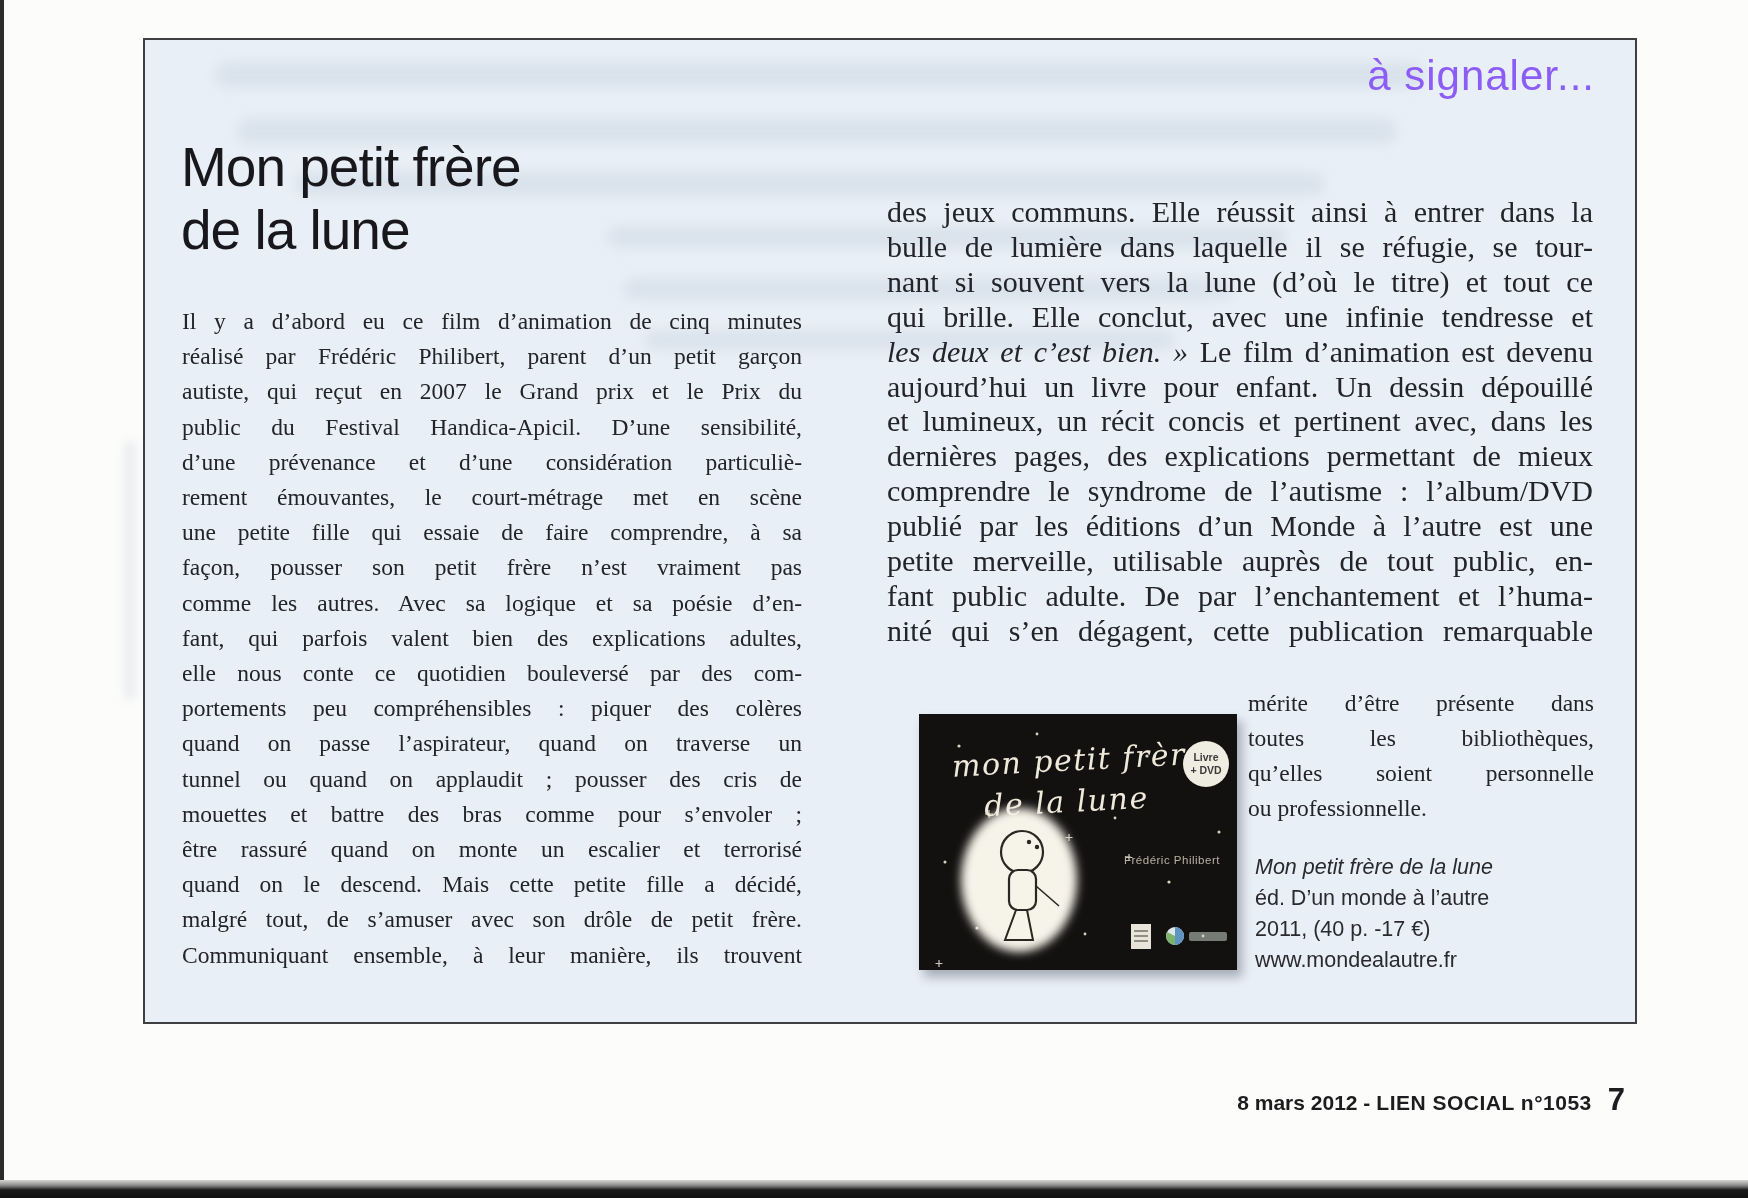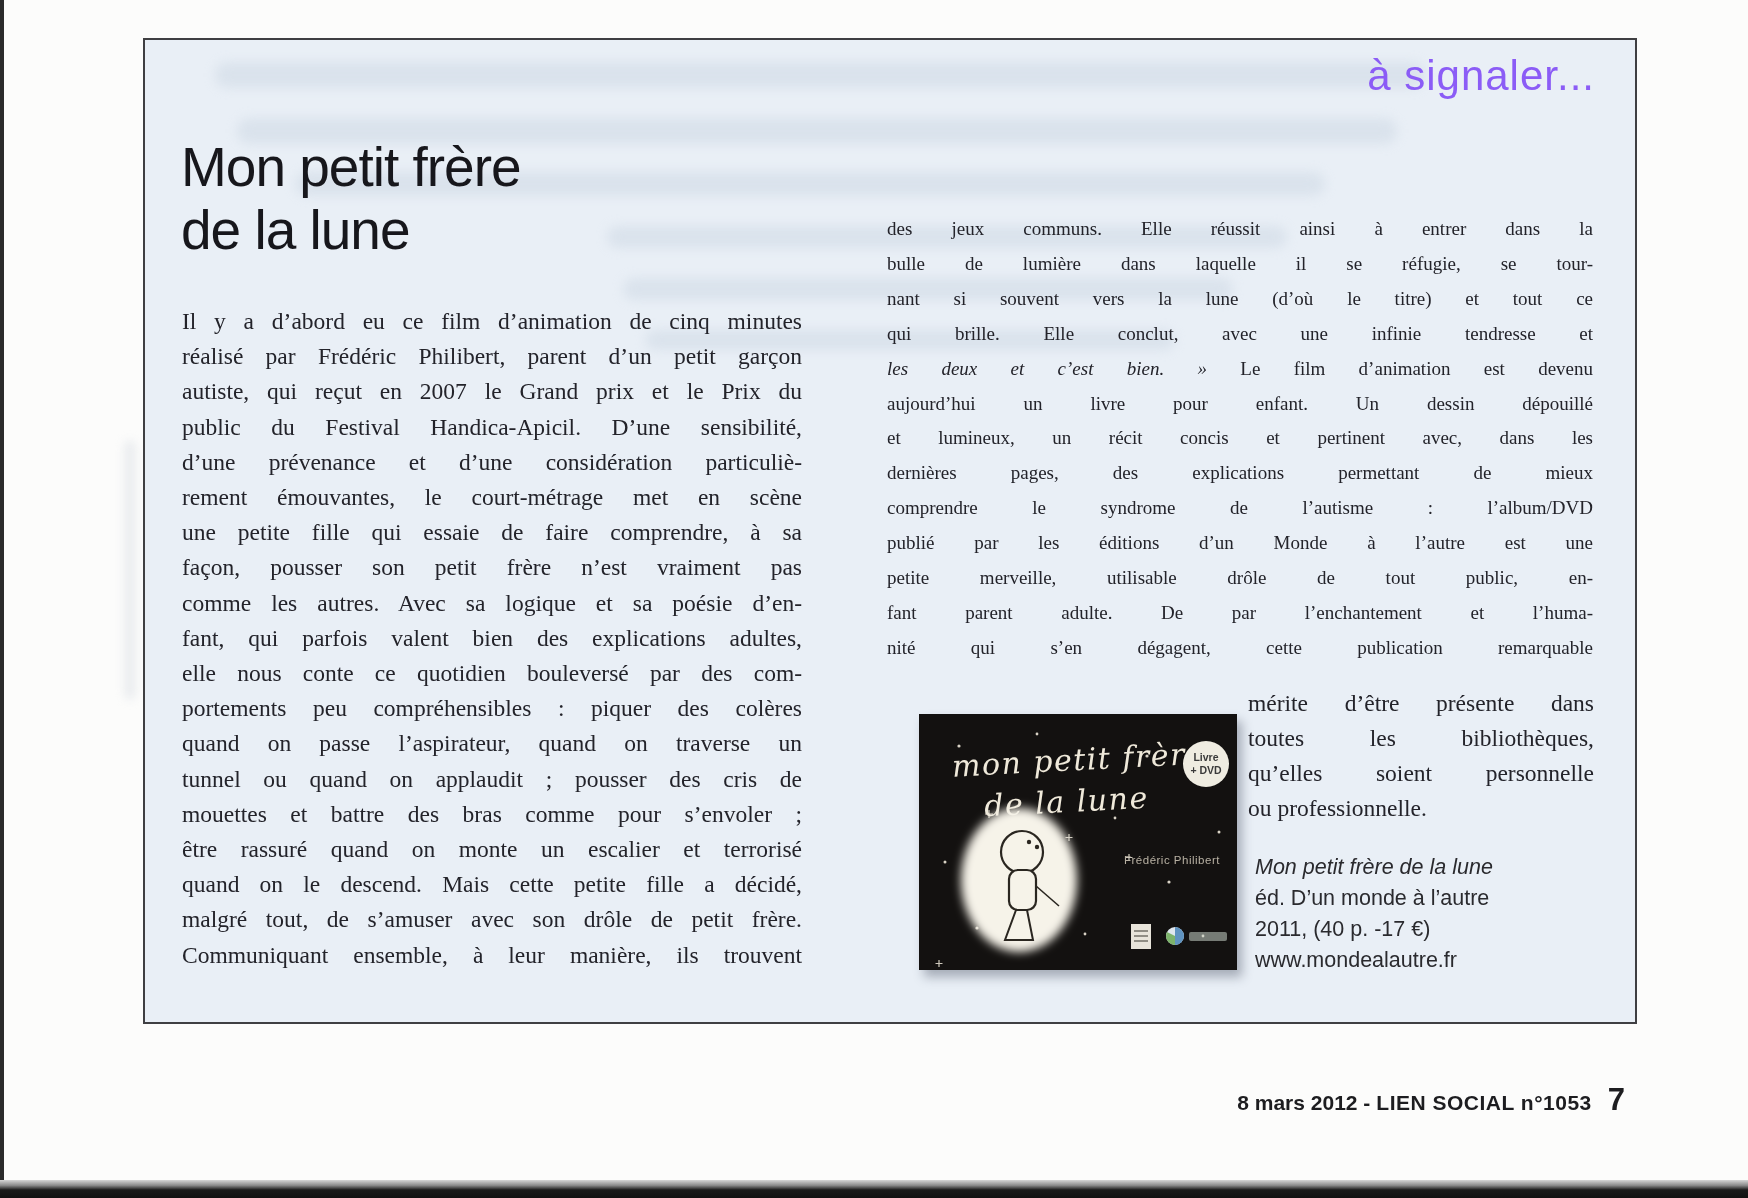--- a/index.html
+++ b/index.html
@@ -24,21 +24,21 @@
     position:absolute;top:12px;right:40px;
     font-size:42px;color:#8b5cf6;letter-spacing:1px;font-weight:400;
   }
   .title{
     position:absolute;left:36px;top:96px;
     font-size:55px;line-height:63px;letter-spacing:-1px;color:#17171c;font-weight:400;
   }
   .col{position:absolute;color:#23232a;font-family:"Liberation Serif",serif;}
   .col .tline{white-space:nowrap;text-align:justify;text-align-last:justify;}
   .left{left:37px;top:264px;width:620px;font-size:23.5px;line-height:35.2px;}
-  .rightfull{left:742px;top:155px;width:706px;font-size:19px;line-height:34.9px;margin-top:17px;}
+  .rightfull{left:742px;top:155px;width:706px;font-size:30px;line-height:34.9px;}
   .wrapcol{left:1103px;top:646px;width:346px;font-size:23.5px;line-height:35px;}
   .wrapcol .tline:last-child{text-align-last:left;}
   .it{font-style:italic;}
 
   .cover{
     position:absolute;left:774px;top:674px;width:318px;height:256px;
     box-shadow:5px 7px 10px rgba(40,50,70,.35);
   }
   .cover svg{display:block;}
 
@@ -107,22 +107,22 @@
         <div class="tline">des jeux communs. Elle réussit ainsi à entrer dans la</div>
         <div class="tline">bulle de lumière dans laquelle il se réfugie, se tour-</div>
         <div class="tline">nant si souvent vers la lune (d’où le titre) et tout ce</div>
         <div class="tline">qui brille. Elle conclut, avec une infinie tendresse et</div>
         <div class="tline"><span class="it">les deux et c’est bien. »</span><span> Le film d’animation est devenu</span></div>
         <div class="tline">aujourd’hui un livre pour enfant. Un dessin dépouillé</div>
         <div class="tline">et lumineux, un récit concis et pertinent avec, dans les</div>
         <div class="tline">dernières pages, des explications permettant de mieux</div>
         <div class="tline">comprendre le syndrome de l’autisme : l’album/DVD</div>
         <div class="tline">publié par les éditions d’un Monde à l’autre est une</div>
-        <div class="tline">petite merveille, utilisable drôle de tout public, en-</div>
-        <div class="tline">fant parent adulte. De par l’enchantement et l’huma-</div>
+        <div class="tline">petite merveille, utilisable auprès de tout public, en-</div>
+        <div class="tline">fant public adulte. De par l’enchantement et l’huma-</div>
         <div class="tline">nité qui s’en dégagent, cette publication remarquable</div>
       </div>
 
     <div class="cover">
       <svg width="318" height="256" viewBox="0 0 318 256" xmlns="http://www.w3.org/2000/svg">
         <defs>
           <filter id="glowblur" x="-40%" y="-40%" width="180%" height="180%">
             <feGaussianBlur stdDeviation="5"></feGaussianBlur>
           </filter>
         </defs>

